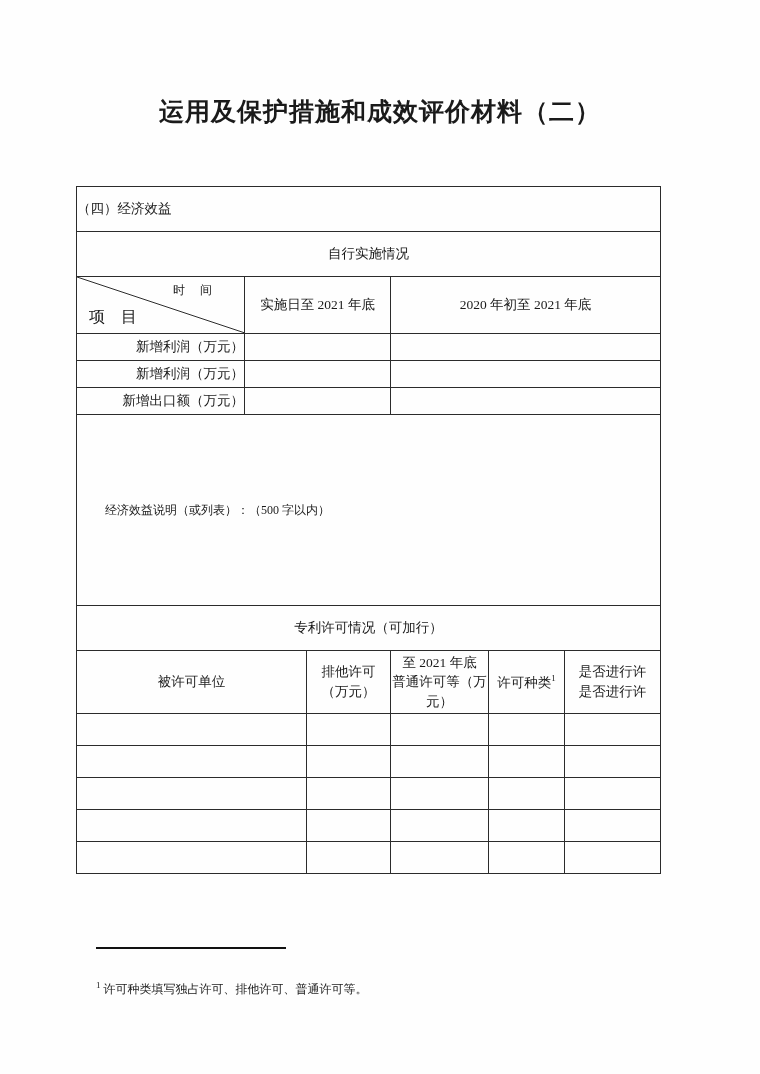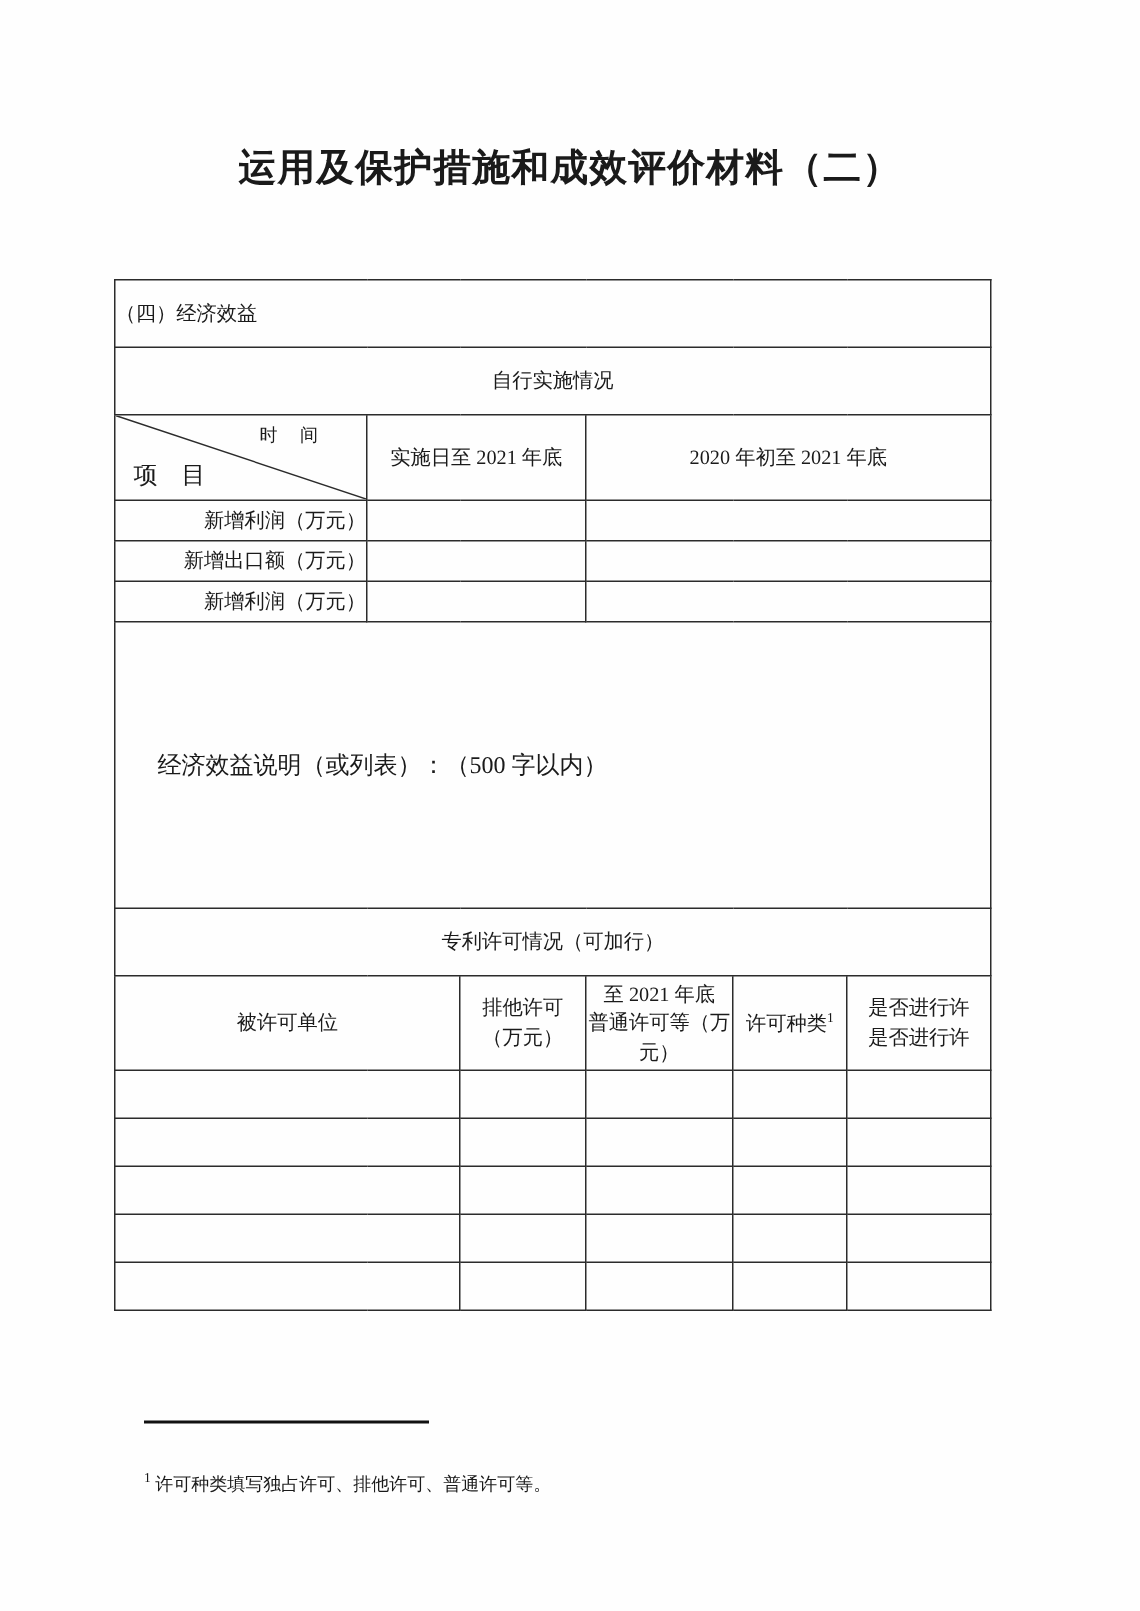--- a/index.html
+++ b/index.html
@@ -92,21 +92,21 @@
     text-align: right;
     padding-right: 14px;
     font-size: 13px;
   }
   .notes-cell {
     height: 190px;
     vertical-align: top;
   }
   .notes-cell .notes-text {
     padding: 10px 0 0 28px;
-    font-size: 16px;
+    font-size: 12px;
     text-align: left;
   }
   .lic-head td {
     height: 62px;
     text-align: center;
     font-size: 13px;
     line-height: 1.45;
   }
   .lic-body td {
     height: 31px;
@@ -172,26 +172,26 @@
         <td colspan="2" class="center">实施日至 2021 年底</td>
         <td colspan="3" class="center">2020 年初至 2021 年底</td>
       </tr>
 
       <tr class="row-h-small">
         <td class="label-right">新增利润（万元）</td>
         <td colspan="2"></td>
         <td colspan="3"></td>
       </tr>
       <tr class="row-h-small">
+        <td class="label-right">新增利润（万元）</td>
+        <td colspan="2"></td>
+        <td colspan="3"></td>
+      </tr>
+      <tr class="row-h-small">
         <td class="label-right">新增出口额（万元）</td>
-        <td colspan="2"></td>
-        <td colspan="3"></td>
-      </tr>
-      <tr class="row-h-small">
-        <td class="label-right">新增利润（万元）</td>
         <td colspan="2"></td>
         <td colspan="3"></td>
       </tr>
 
       <tr>
         <td colspan="6" class="notes-cell">
           <div class="notes-text">经济效益说明（或列表）：（500 字以内）</div>
           <div class="notes-text"></div>
         </td>
       </tr>

